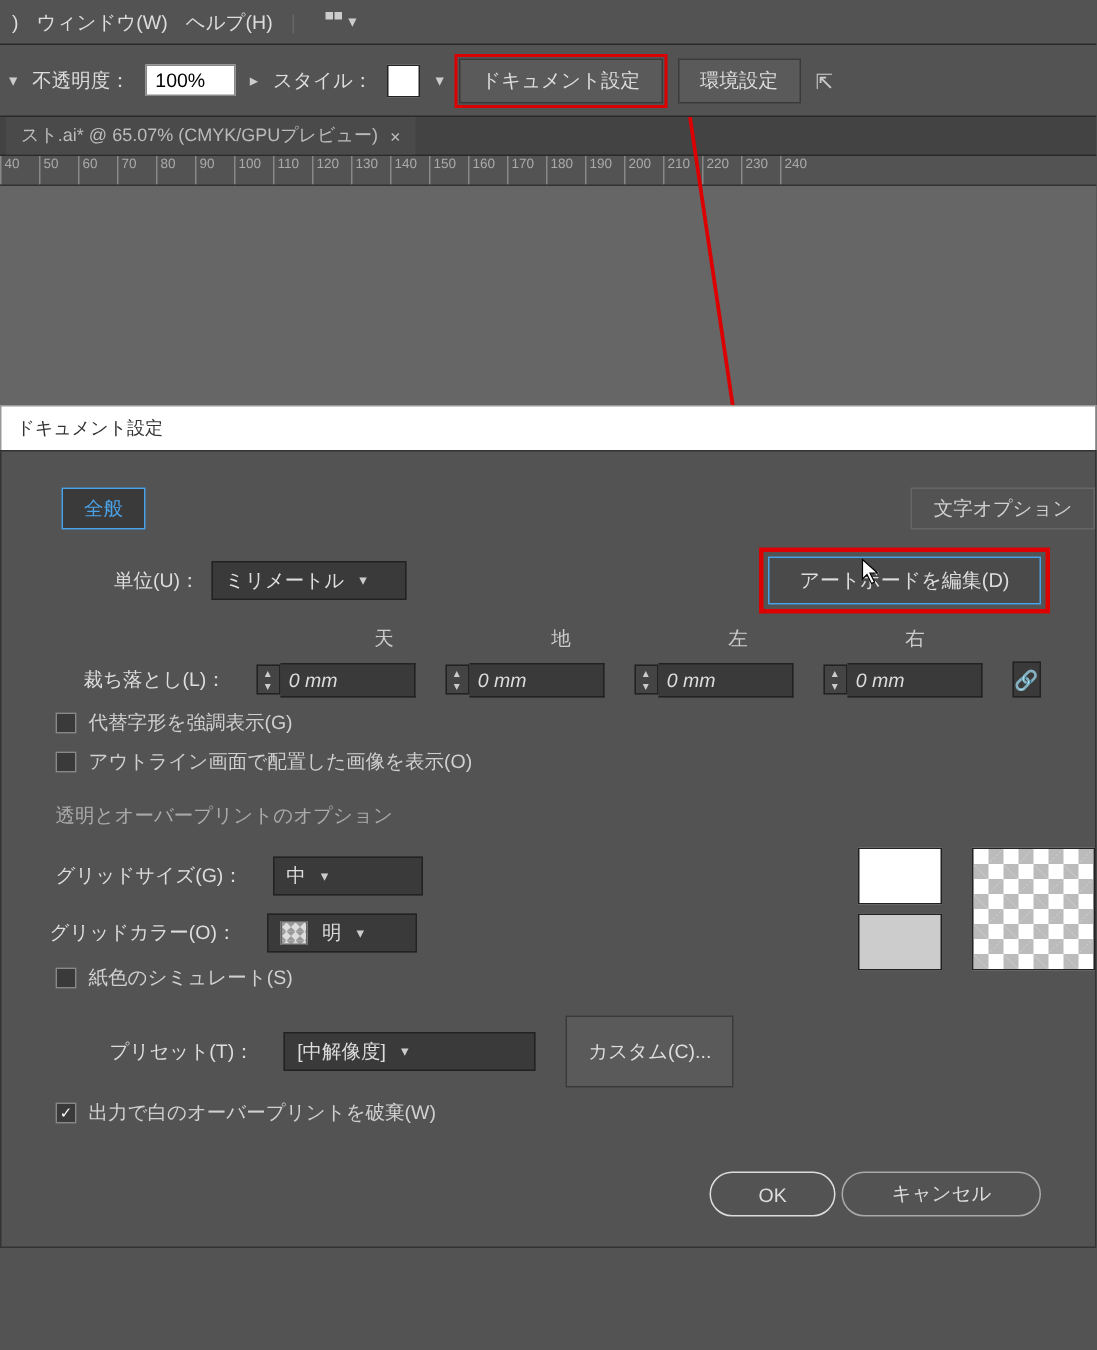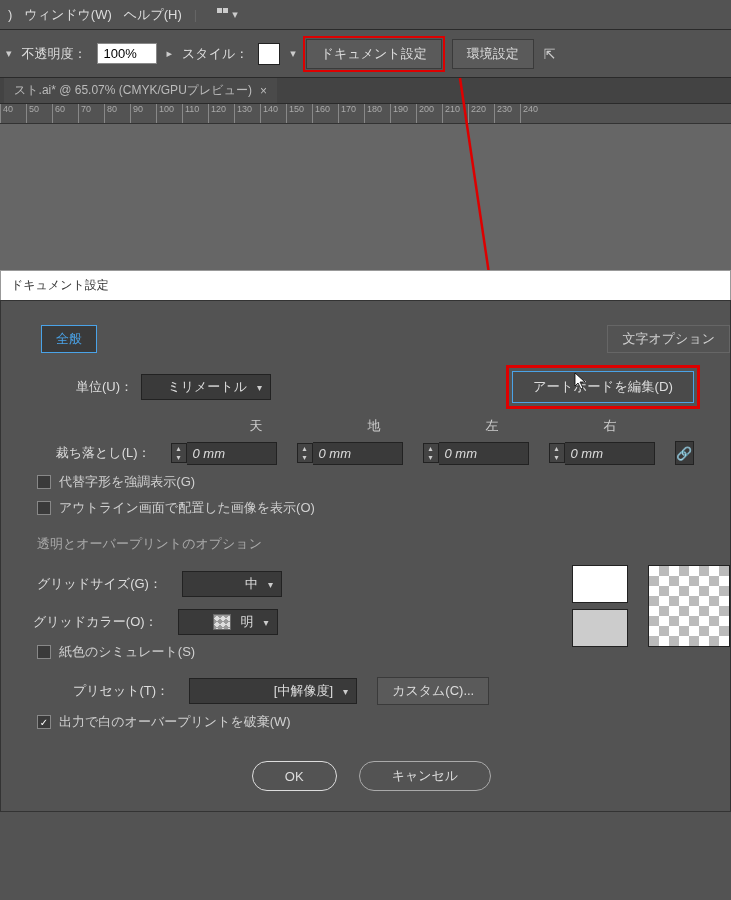--- a/index.html
+++ b/index.html
@@ -83,21 +83,21 @@
 }
 .tab {
   padding: 4px 14px; border: 1px solid #666; cursor: pointer; font-size: 13px;
 }
 .tab.active { background: #3a3a3a; color: #4aa3e8; border-color: #4aa3e8; }
 .row { display: flex; align-items: center; gap: 20px; margin: 6px 0; }
 .field-label { text-align: right; width: 130px; color: #ddd; }
 .select {
   background: #3a3a3a; border: 1px solid #222; color: #ddd;
   padding: 3px 8px; display: inline-flex; align-items: center;
-  justify-content: flex-end; gap: 10px; min-width: 130px; cursor: pointer;
+  justify-content: flex-start; gap: 10px; min-width: 130px; cursor: pointer;
 }
 .select .chev { font-size: 10px; }
 .body { padding: 0 36px; }
 .artboard-btn {
   background: #4a4a4a; border: 1px solid #4aa3e8; color: #ddd;
   padding: 6px 20px; cursor: pointer; outline: 3px solid #d00;
   outline-offset: 3px;
 }
 .bleed-headers { display: flex; gap: 0; margin-left: 160px; }
 .bleed-headers div { width: 118px; text-align: center; color: #ccc; font-size: 13px; }
@@ -137,21 +137,21 @@
     linear-gradient(45deg, #bbb 25%, transparent 25%),
     linear-gradient(-45deg, #bbb 25%, transparent 25%),
     linear-gradient(45deg, transparent 75%, #bbb 75%),
     linear-gradient(-45deg, transparent 75%, #bbb 75%);
   background-size: 20px 20px;
   background-position: 0 0, 0 10px, 10px -10px, -10px 0px;
   background-color: #fff;
   border: 1px solid #222;
 }
 .footer {
-  display: flex; justify-content: center; gap: 22px;
+  display: flex; justify-content: flex-end; gap: 4px;
   padding: 22px 36px 0 48px;
 }
 .pill-btn {
   background: transparent; border: 1.5px solid #aaa; border-radius: 16px;
   padding: 5px 32px; color: #ddd; cursor: pointer; font-size: 13px;
 }
 .pill-btn.primary { border-color: #ddd; }
 svg.annot { position: absolute; pointer-events: none; }
 .cursor-icon {
   position: absolute; color: #fff; font-size: 14px;
@@ -342,21 +342,21 @@
         <div class="checker"></div>
       </div>
     </div>
 
     <div class="row" style="margin-left:36px; margin-top:8px">
       <span class="field-label" style="width:auto; margin-left:36px">プリセット(T)：</span>
       <div class="select" style="min-width:168px">
         <span>[中解像度]</span>
         <span class="chev">▾</span>
       </div>
-      <button class="btn" style="padding:4px 14px">カスタム(C)...</button>
+      <button class="btn" style="padding:14px 14px">カスタム(C)...</button>
     </div>
 
     <div class="checkbox">
       <span class="cb checked"></span>
       <span>出力で白のオーバープリントを破棄(W)</span>
     </div>
 
     <div class="footer">
       <button class="pill-btn primary">OK</button>
       <button class="pill-btn">キャンセル</button>

